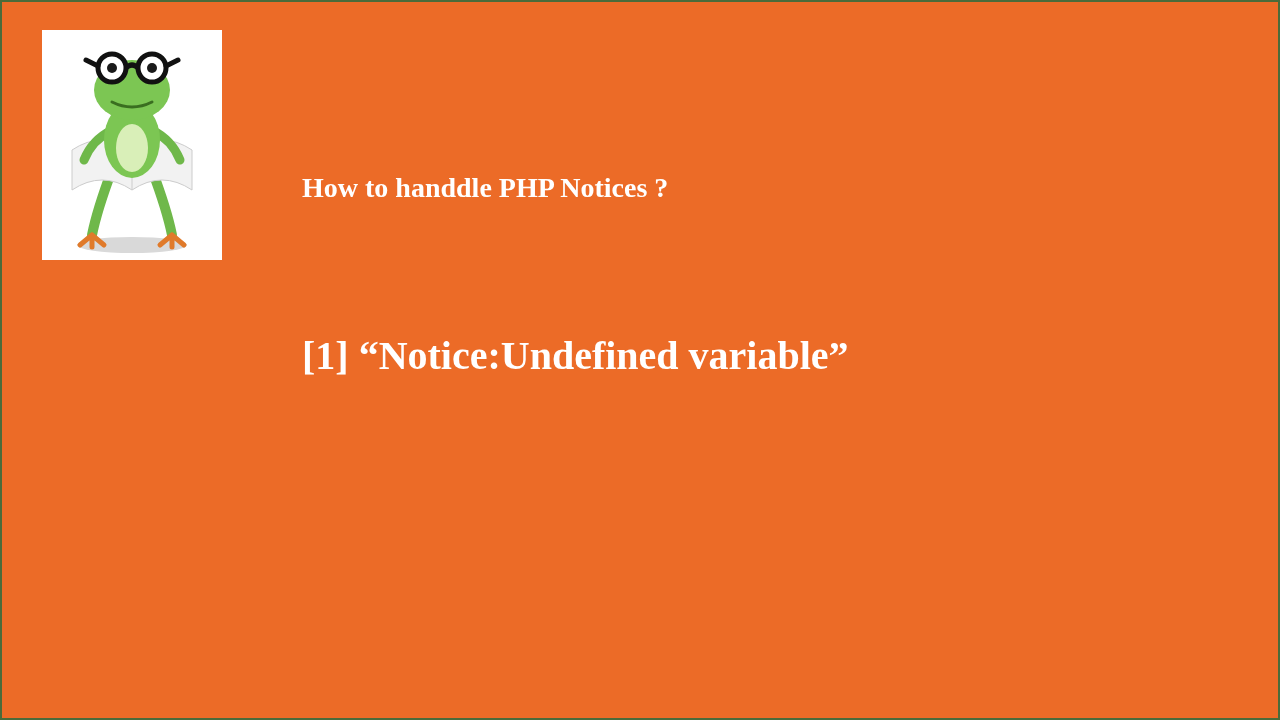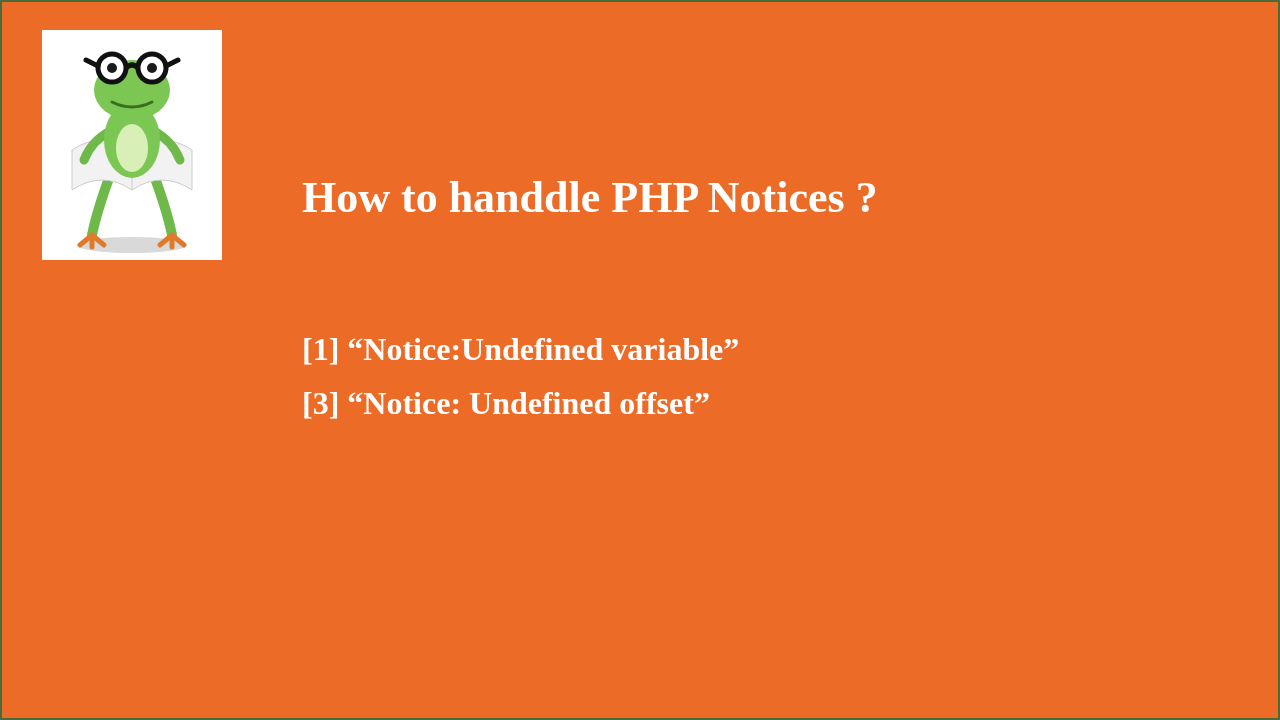--- a/index.html
+++ b/index.html
@@ -21,28 +21,28 @@
     height: 230px;
     background: #ffffff;
     display: flex;
     align-items: center;
     justify-content: center;
   }
   .title {
     position: absolute;
     top: 170px;
     left: 300px;
-    font-size: 44px;
+    font-size: 28px;
     font-weight: bold;
   }
   .list {
     position: absolute;
     top: 320px;
     left: 300px;
-    font-size: 32px;
+    font-size: 40px;
     font-weight: bold;
     line-height: 1.7;
   }
   .list div { white-space: nowrap; }
 </style>
 </head>
 <body>
 
 <div class="avatar">
   <svg viewBox="0 0 180 230" width="180" height="230">
@@ -79,14 +79,13 @@
     <circle cx="110" cy="38" r="5" fill="#1a1a1a"></circle>
 
     <path d="M70 72 Q90 82 110 72" stroke="#3a6e20" stroke-width="3" fill="none" stroke-linecap="round"></path>
   </svg>
 </div>
 
 <div class="title">How to handdle PHP Notices ?</div>
 
 <div class="list">
   <div>[1]  “Notice:Undefined variable”</div>
-  <div>[3] “Notice: Undefined offset”</div>
 </div>
 
 </body></html>

